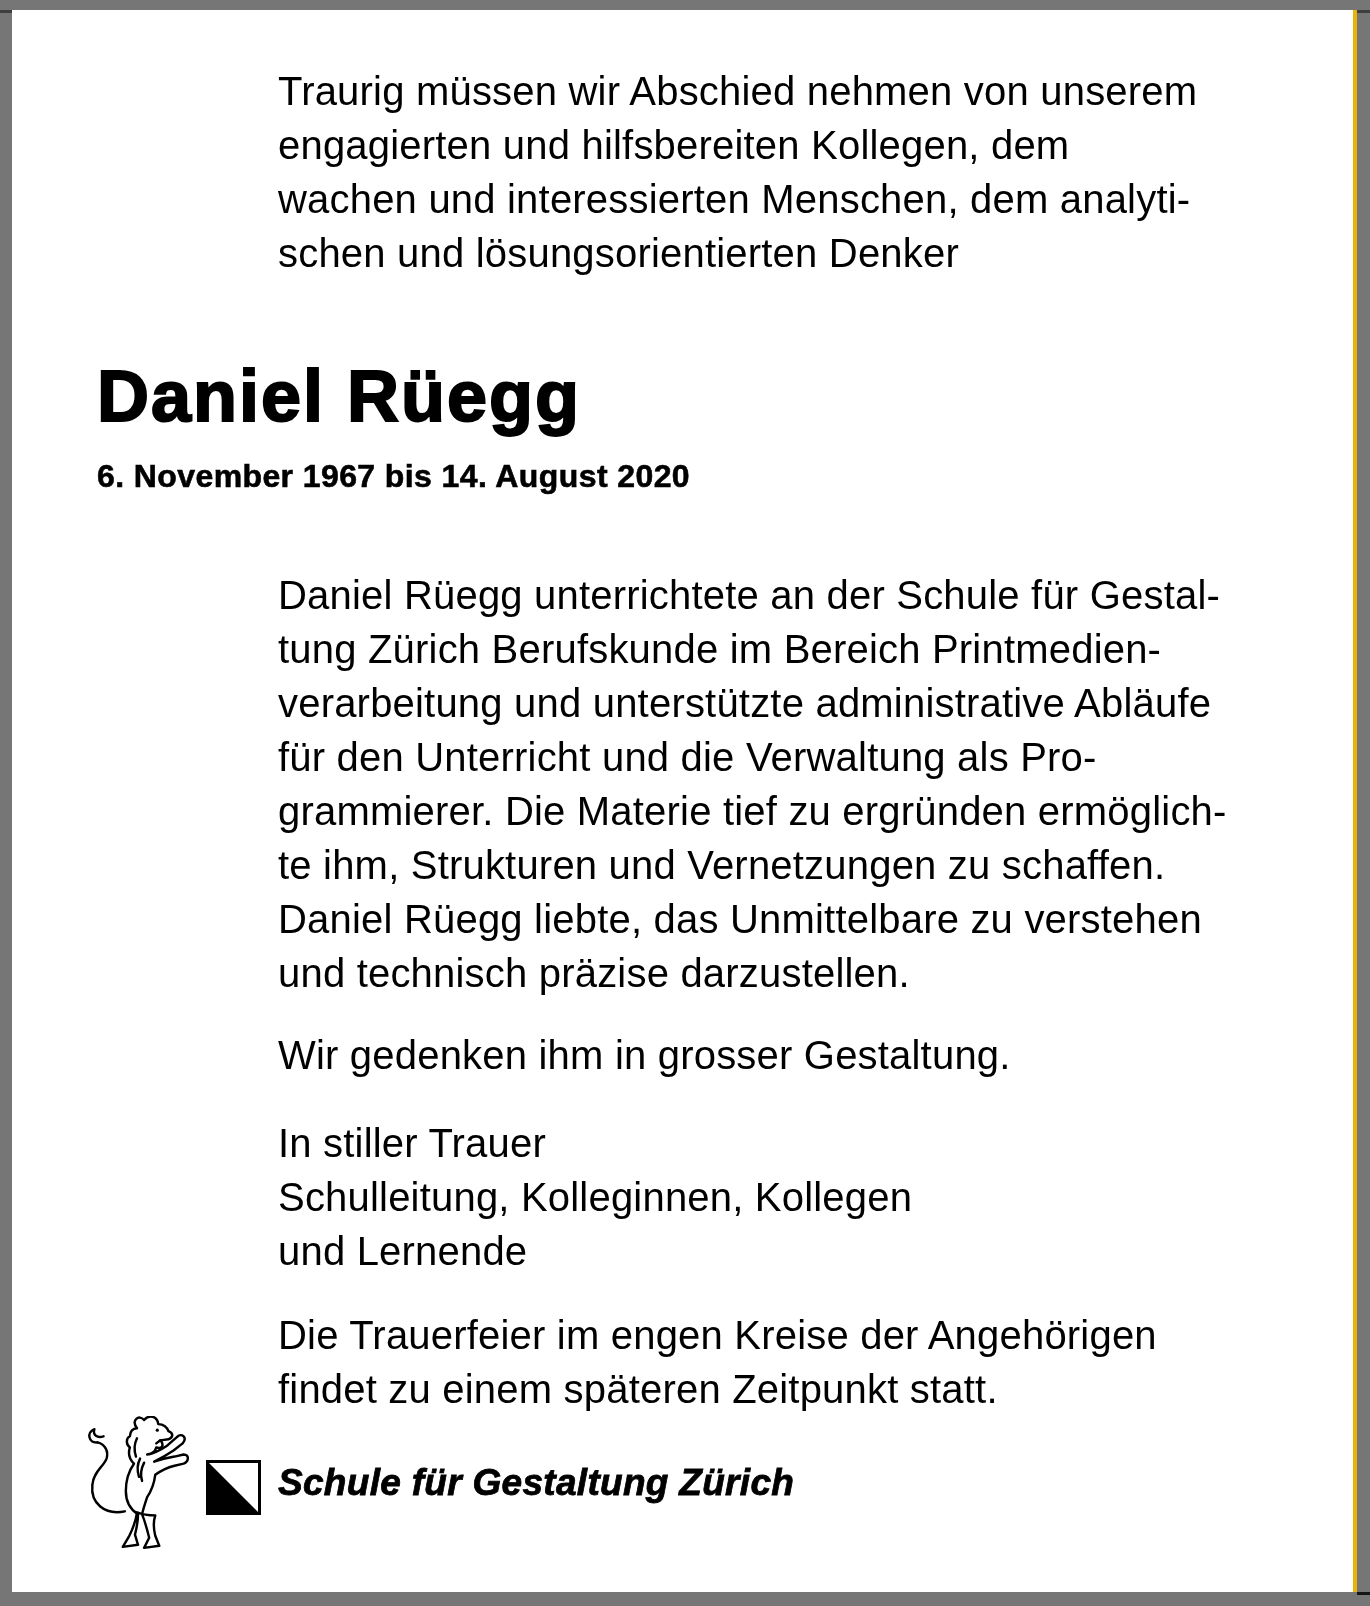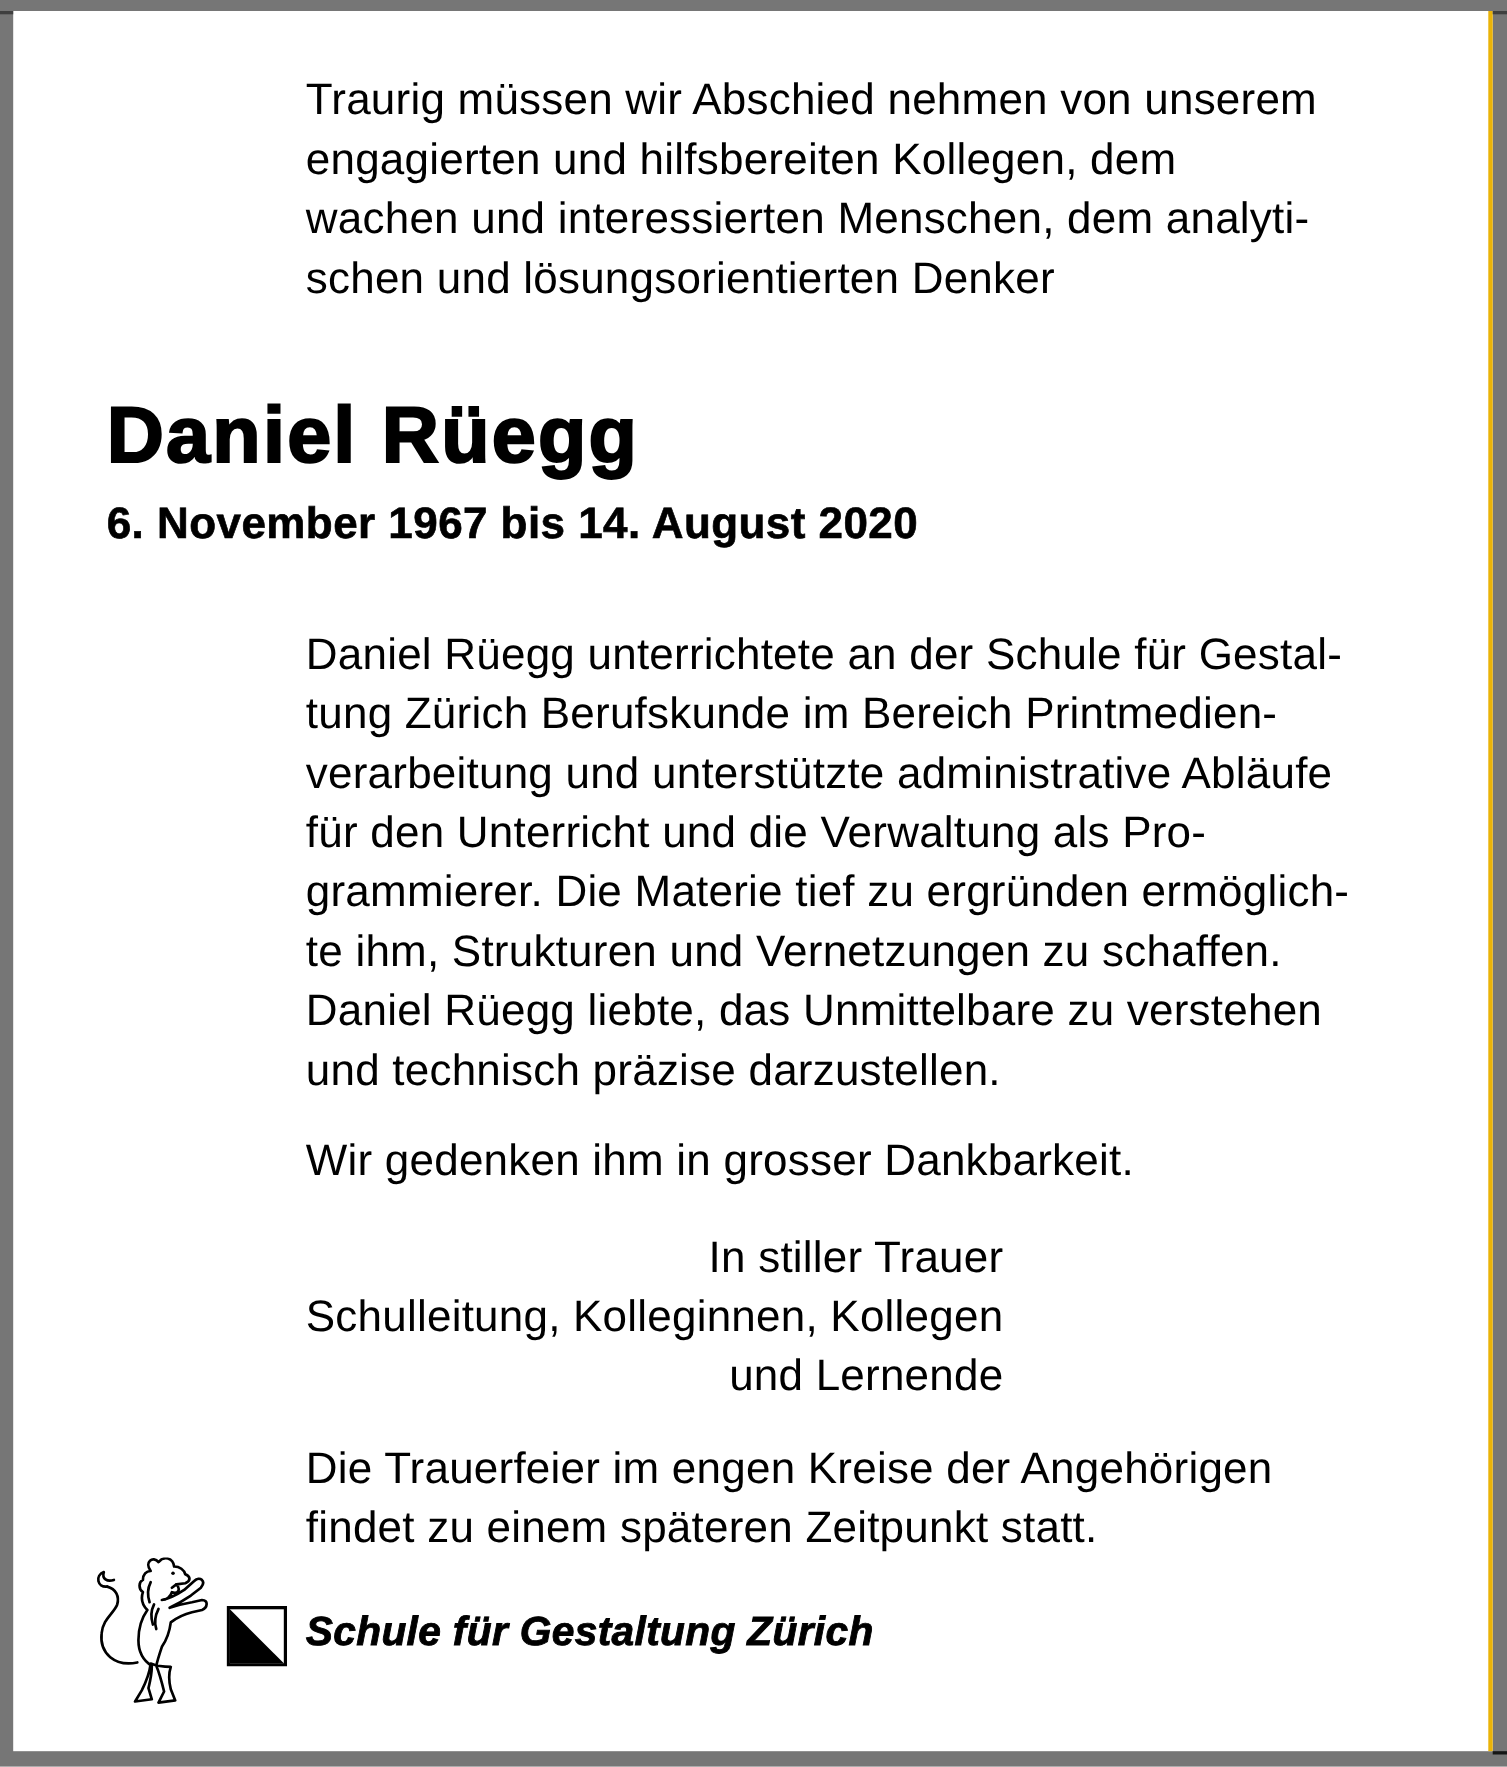--- a/index.html
+++ b/index.html
@@ -26,31 +26,31 @@
   .acc-br{right:0;bottom:11px;width:13px;height:3px;background:#151515;}
   .txt{
     position:absolute;margin:0;
     font-size:40px;line-height:54px;
     white-space:pre-line;
     letter-spacing:0.2px;
   }
   .intro   {left:266px;top:54px;}
   .obit    {left:266px;top:558px;}
   .remember{left:266px;top:1018px;}
-  .mourners{left:266px;top:1106px;text-align:right;}
+  .mourners{left:266px;top:1106px;}
   .funeral {left:266px;top:1298px;}
   .name{
     position:absolute;margin:0;left:85px;top:338px;
     font-size:72px;line-height:96px;font-weight:bold;
     letter-spacing:2px;white-space:nowrap;
     -webkit-text-stroke:2px var(--ink);
   }
   .dates{
     position:absolute;margin:0;left:85px;top:443px;
-    font-size:40px;line-height:46px;font-weight:bold;
+    font-size:32px;line-height:46px;font-weight:bold;
     letter-spacing:0.4px;white-space:nowrap;
     -webkit-text-stroke:0.6px var(--ink);
   }
   .lion{position:absolute;left:68px;top:1406px;}
   .shield{position:absolute;left:194px;top:1450px;}
   .org{
     position:absolute;margin:0;left:266px;top:1452px;
     font-size:37px;line-height:42px;font-weight:bold;
     letter-spacing:0.3px;white-space:nowrap;font-style:italic;
     -webkit-text-stroke:0.8px var(--ink);
@@ -72,21 +72,21 @@
 
   <p class="txt obit">Daniel Rüegg unterrichtete an der Schule für Gestal-
 tung Zürich Berufskunde im Bereich Printmedien-
 verarbeitung und unterstützte administrative Abläufe
 für den Unterricht und die Verwaltung als Pro-
 grammierer. Die Materie tief zu ergründen ermöglich-
 te ihm, Strukturen und Vernetzungen zu schaffen.
 Daniel Rüegg liebte, das Unmittelbare zu verstehen
 und technisch präzise darzustellen.</p>
 
-  <p class="txt remember">Wir gedenken ihm in grosser Dankbarkeit.</p>
+  <p class="txt remember">Wir gedenken ihm in grosser Gestaltung.</p>
 
   <p class="txt mourners">In stiller Trauer
 Schulleitung, Kolleginnen, Kollegen
 und Lernende</p>
 
   <p class="txt funeral">Die Trauerfeier im engen Kreise der Angehörigen
 findet zu einem späteren Zeitpunkt statt.</p>
 
   <svg class="lion" width="114" height="142" viewBox="0 0 112 140" aria-hidden="true">
     <g fill="none" stroke="#000" stroke-width="2.4" stroke-linejoin="round" stroke-linecap="round">

